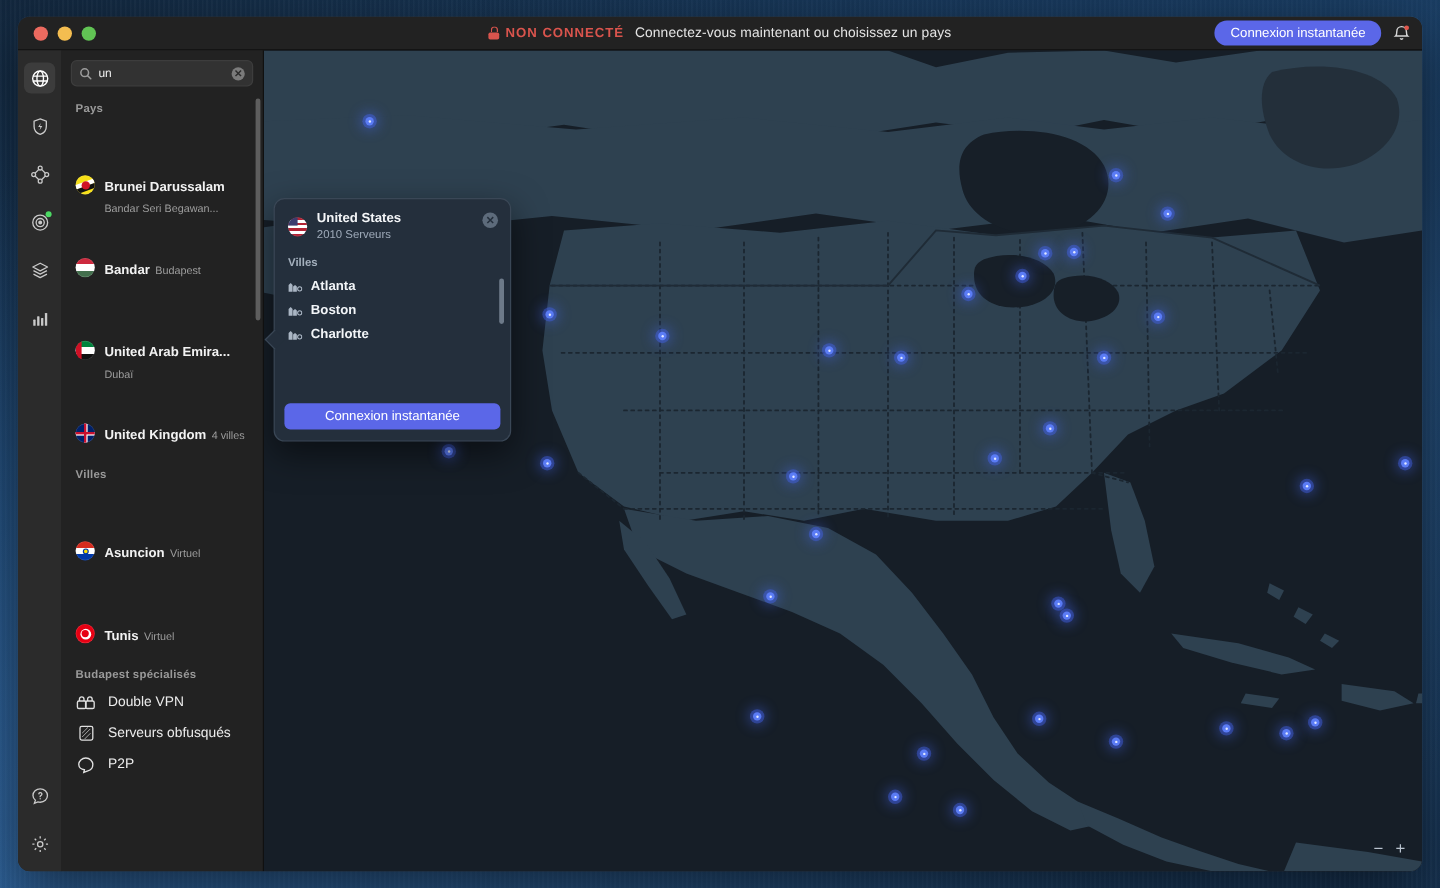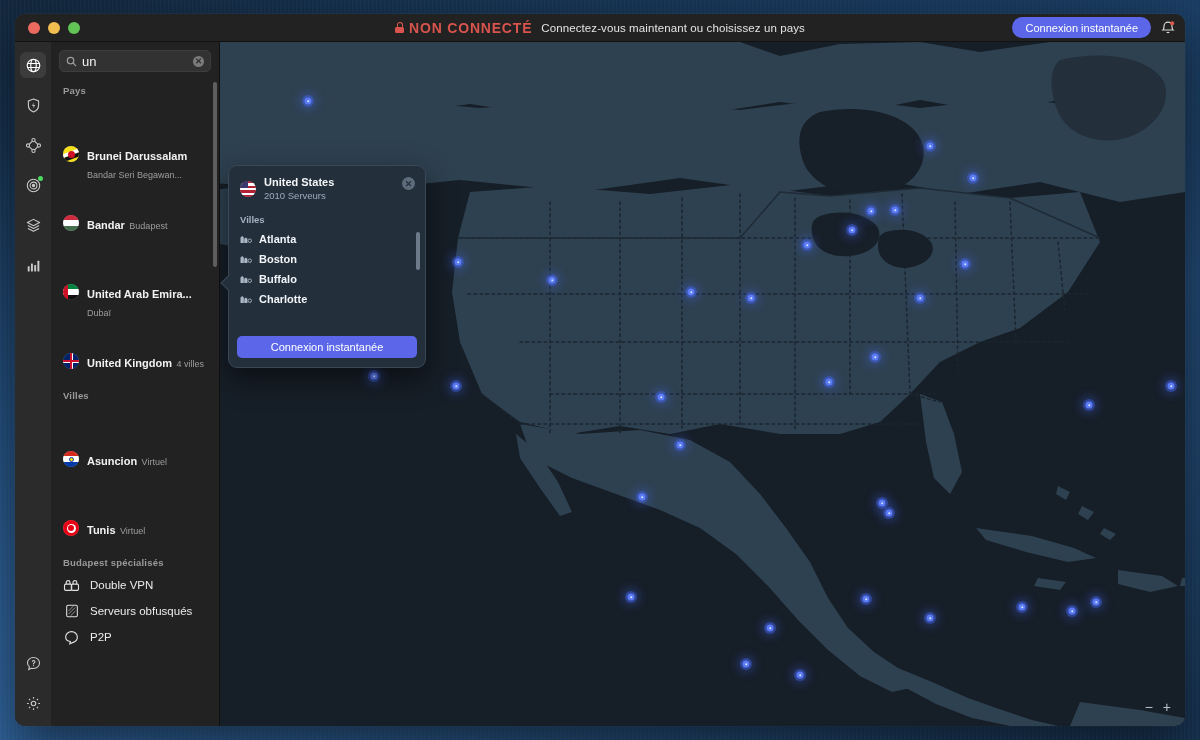--- a/index.html
+++ b/index.html
@@ -63,21 +63,21 @@
     position: absolute; top: 0; left: 1.5px;
     width: 6px; height: 5px;
     border: 1.4px solid #d9544d; border-bottom: none;
     border-radius: 3px 3px 0 0;
   }
   .lock-ico .body {
     position: absolute; bottom: 0; left: 0;
     width: 9px; height: 6.5px; background: #d9544d; border-radius: 1.5px;
   }
   .state-label {
-    font-size: 14px; font-weight: bold; letter-spacing: 0.8px;
+    font-size: 11px; font-weight: bold; letter-spacing: 0.8px;
     color: #d9544d;
   }
   .tb-msg { font-size: 11.5px; color: #e4e4e4; letter-spacing: 0.1px; text-align: center; }
 
   .tb-right {
     position: absolute; right: 10px;
     display: flex; align-items: center; gap: 10px;
   }
   #quick-connect-top {
     background: #5b67e8; color: #fff;
@@ -129,21 +129,21 @@
   .search-box {
     height: 22px; background: #323232;
     border: 0.5px solid #3d3d3d;
     border-radius: 5px;
     display: flex; align-items: center;
     padding: 0 6px; gap: 5px;
   }
   .search-box .mag { flex: 0 0 auto; color: #9c9c9c; display: flex; }
   #search-input {
     flex: 1; background: transparent; border: none; outline: none;
-    color: #f0f0f0; font-size: 13px; font-family: inherit;
+    color: #f0f0f0; font-size: 10px; font-family: inherit;
     padding: 0; min-width: 0;
   }
   .clear-btn {
     width: 11px; height: 11px; border-radius: 50%;
     background: #7b7b7b; color: #2c2c2c;
     display: flex; align-items: center; justify-content: center;
     font-size: 8.5px; line-height: 1; cursor: pointer; flex: 0 0 auto;
     font-weight: bold;
   }
 
@@ -651,30 +651,20 @@
             <span class="city-name">Boston</span>
           </div>
           <div class="city">
             <span class="city-ico">
               <svg width="12" height="11" viewBox="0 0 13 12" fill="currentColor">
                 <path d="M0.5 11h3.6V4.8L2.4 3.2 0.5 4.8z"></path>
                   <path d="M4.6 11h3.4V6.2L6.4 4.8 4.6 6.2z"></path>
                 <circle cx="10.6" cy="8.4" r="1.9" fill="none" stroke="currentColor" stroke-width="1"></circle>
               </svg>
             </span>
-            <span class="city-name">Buffalo</span>
-          </div>
-          <div class="city">
-            <span class="city-ico">
-              <svg width="12" height="11" viewBox="0 0 13 12" fill="currentColor">
-                <path d="M0.5 11h3.6V4.8L2.4 3.2 0.5 4.8z"></path>
-                  <path d="M4.6 11h3.4V6.2L6.4 4.8 4.6 6.2z"></path>
-                <circle cx="10.6" cy="8.4" r="1.9" fill="none" stroke="currentColor" stroke-width="1"></circle>
-              </svg>
-            </span>
             <span class="city-name">Charlotte</span>
           </div>
         </div>
 
         <div class="pop-footer">
           <button id="popup-connect">Connexion instantanée</button>
         </div>
       </div>
 
       <div class="zoom-ctrl">

